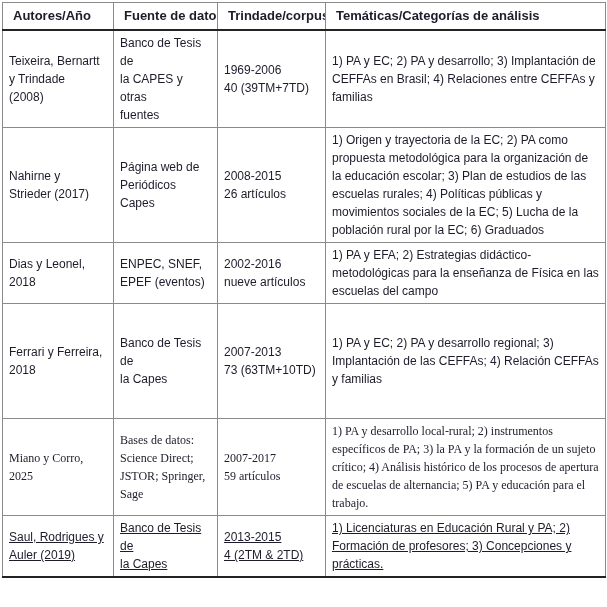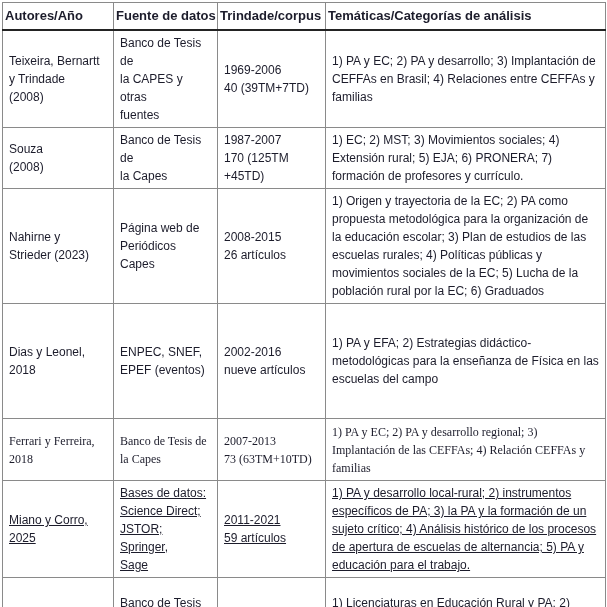--- a/index.html
+++ b/index.html
@@ -29,21 +29,21 @@
     padding: 3px 6px;
     box-sizing: border-box;
     font-size: 12px;
     line-height: 18px;
     overflow: hidden;
   }
   th {
     font-size: 13px;
     font-weight: bold;
     border-bottom: 2px solid #232323;
-    padding: 4px 2px;
+    padding: 4px 10px;
     white-space: nowrap;
   }
   td.pre { white-space: pre-line; }
   
   col.c-autores   { width: 111px; }
   col.c-fuente    { width: 104px; }
   col.c-periodo   { width: 108px; }
   col.c-tematicas { width: 280px; }
   
   tbody tr:nth-child(1) { height: 60px; }
@@ -80,32 +80,22 @@
 y Trindade
 (2008)</td>
         <td class="pre">Banco de Tesis de
 la CAPES y otras
 fuentes</td>
         <td class="pre">1969-2006
 40 (39TM+7TD)</td>
         <td>1) PA y EC; 2) PA y desarrollo; 3) Implantación de CEFFAs en Brasil; 4) Relaciones entre CEFFAs y familias</td>
       </tr>
       <tr>
-        <td class="pre">Souza
-(2008)</td>
-        <td class="pre">Banco de Tesis de
-la Capes</td>
-        <td class="pre">1987-2007
-170 (125TM
-+45TD)</td>
-        <td>1) EC; 2) MST; 3) Movimientos sociales; 4) Extensión rural; 5) EJA; 6) PRONERA; 7) formación de profesores y currículo.</td>
-      </tr>
-      <tr>
         <td class="pre">Nahirne y
-Strieder (2023)</td>
+Strieder (2017)</td>
         <td class="pre">Página web de
 Periódicos Capes</td>
         <td class="pre">2008-2015
 26 artículos</td>
         <td>1) Origen y trayectoria de la EC; 2) PA como propuesta metodológica para la organización de la educación escolar; 3) Plan de estudios de las escuelas rurales; 4) Políticas públicas y movimientos sociales de la EC; 5) Lucha de la población rural por la EC; 6) Graduados</td>
       </tr>
       <tr>
         <td class="pre">Dias y Leonel,
 2018</td>
         <td class="pre">ENPEC, SNEF,
@@ -123,21 +113,21 @@
 73 (63TM+10TD)</td>
         <td>1) PA y EC; 2) PA y desarrollo regional; 3) Implantación de las CEFFAs; 4) Relación CEFFAs y familias</td>
       </tr>
       <tr>
         <td class="pre">Miano y Corro,
 2025</td>
         <td class="pre">Bases de datos:
 Science Direct;
 JSTOR; Springer,
 Sage</td>
-        <td class="pre">2011-2021
+        <td class="pre">2007-2017
 59 artículos</td>
         <td>1) PA y desarrollo local-rural; 2) instrumentos específicos de PA; 3) la PA y la formación de un sujeto crítico; 4) Análisis histórico de los procesos de apertura de escuelas de alternancia; 5) PA y educación para el trabajo.</td>
       </tr>
       <tr>
         <td class="pre">Saul, Rodrigues y
 Auler (2019)</td>
         <td class="pre">Banco de Tesis de
 la Capes</td>
         <td class="pre">2013-2015
 4 (2TM &amp; 2TD)</td>

